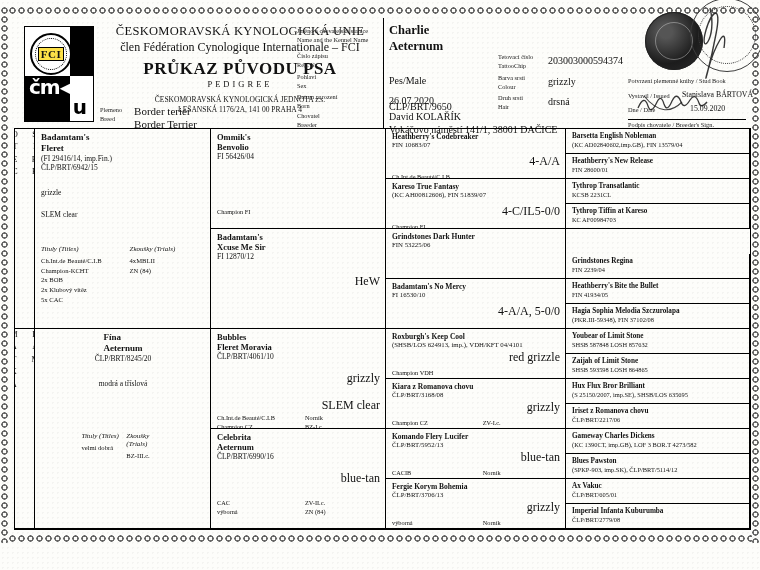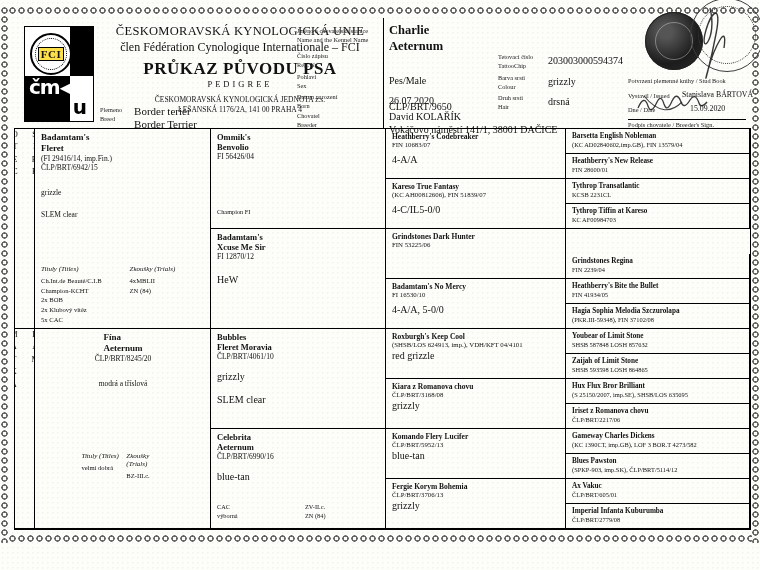--- a/index.html
+++ b/index.html
@@ -97,33 +97,33 @@
   .cell { border-right:1px solid #000; border-bottom:1px solid #000; padding:3px 5px 2px 6px; overflow:hidden; display:flex; flex-direction:column; }
   .vcell { display:flex; flex-direction:row; align-items:flex-start; justify-content:center; gap:14px; padding:0; }
   .vcell span { width:9px; word-break:break-all; text-align:center; font-size:8px; line-height:1.55; }
   .nm  { font-weight:bold; line-height:1.2; }
   .rg  { line-height:1.25; }
   .g1 .nm { font-size:9px; }   .g1 .rg { font-size:7.5px; }
   .g2 .nm { font-size:8.5px; } .g2 .rg { font-size:7.5px; }
   .g3 .nm { font-size:7.5px; } .g3 .rg { font-size:6.8px; }
   .g4 .nm { font-size:7.2px; } .g4 .rg { font-size:6.4px; }
   .clr, .hlth { font-size:7.5px; }
-  .g2 .clr, .g2 .hlth, .g3 .clr, .g3 .hlth { font-size:10px; }
+  .g2 .clr, .g2 .hlth, .g3 .clr, .g3 .hlth { font-size:12px;text-align:right; }
   .g1 .clr  { margin-top:16px; }
   .g1 .hlth { margin-top:13px; }
   .g1 .tblock { margin-top:26px; }
   .g1.damcell .tblock { margin-top:44px; }
   .g2 .clr  { margin-top:9px; }
   .g2 .hlth { margin-top:12px; }
   .g2 .tblock { margin-top:auto; margin-bottom:10px; }
   .g3 .hlth { margin-top:5px; }
   .g3 .clr  { margin-top:1px; }
   .g3 .tblock { margin-top:3px; }
   .tblock { display:flex; }
-  .tcol { width:54%;margin-top:20px; }
+  .tcol { width:54%; }
   .tcol.r { width:46%; }
   .thead { font-style:italic; font-size:7px; margin-bottom:3px; }
   .tlist { font-size:6.3px; line-height:1.45; }
   .g1 .tlist { font-size:6.6px; }
 </style>
 </head>
 <body>
 
 <div class="page">
 

